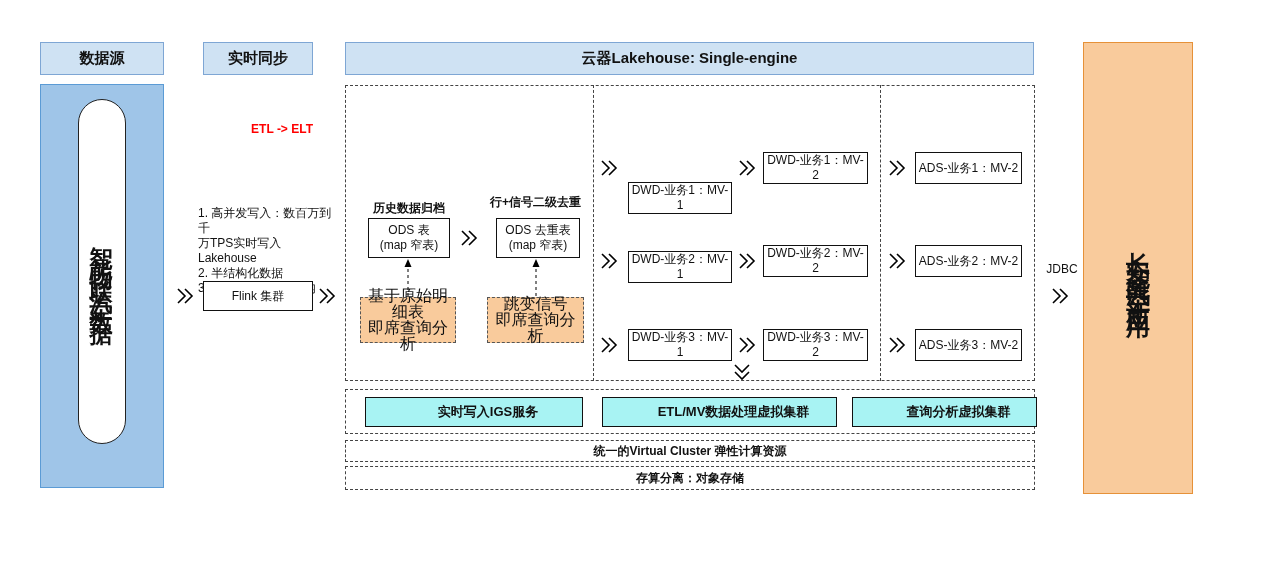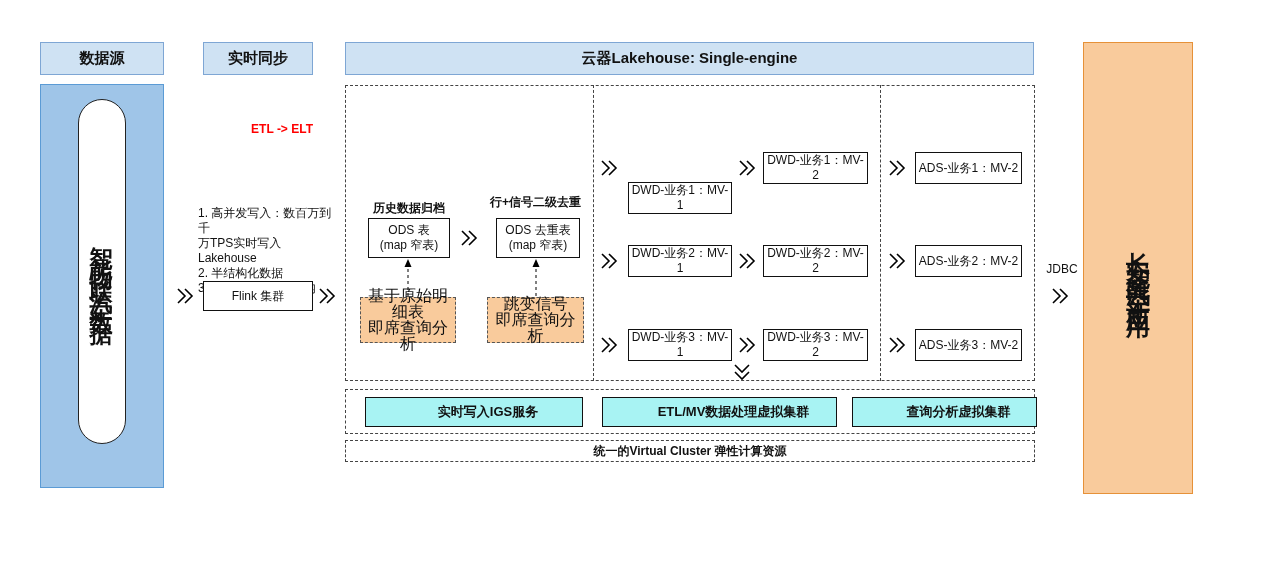--- a/index.html
+++ b/index.html
@@ -150,21 +150,21 @@
   <div class="abs wbox" style="left:915px; top:152px; width:107px; height:32px;">
     <div>ADS-业务1：MV-2</div>
   </div>
 
   <span class="abs chev" style="left:600px; top:253px;">
       <svg width="18" height="16" viewBox="0 0 18 16">
         <path d="M2 1 L9 8 L2 15" fill="none" stroke="#000" stroke-width="1.6"></path>
         <path d="M9 1 L16 8 L9 15" fill="none" stroke="#000" stroke-width="1.6"></path>
       </svg>
     </span>
-  <div class="abs wbox" style="left:628px; top:245px; width:104px; height:32px;">
+  <div class="abs wbox" style="left:628px; top:251px; width:104px; height:32px;">
     <div>DWD-业务2：MV-1</div>
   </div>
   <span class="abs chev" style="left:738px; top:253px;">
       <svg width="18" height="16" viewBox="0 0 18 16">
         <path d="M2 1 L9 8 L2 15" fill="none" stroke="#000" stroke-width="1.6"></path>
         <path d="M9 1 L16 8 L9 15" fill="none" stroke="#000" stroke-width="1.6"></path>
       </svg>
     </span>
   <div class="abs wbox" style="left:763px; top:245px; width:105px; height:32px;">
     <div>DWD-业务2：MV-2</div>
@@ -221,20 +221,23 @@
   <div class="abs cyan-box" style="left:602px; top:397px; width:235px; height:30px;">
     <div>ETL/MV数据处理虚拟集群</div>
   </div>
   <div class="abs cyan-box" style="left:852px; top:397px; width:185px; height:30px;">
     <div>查询分析虚拟集群</div>
   </div>
 
   <div class="abs dashed-rect footer-text" style="left:345px; top:440px; width:690px; height:22px;">
     <div>统一的Virtual Cluster 弹性计算资源</div>
   </div>
+  <div class="abs dashed-rect footer-text" style="left:345px; top:466px; width:690px; height:24px;">
+    <div>存算分离：对象存储</div>
+  </div>
 
   <div class="abs small-label" style="left:1042px; top:262px; width:40px;">JDBC</div>
   <span class="abs chev" style="left:1051px; top:288px;">
       <svg width="18" height="16" viewBox="0 0 18 16">
         <path d="M2 1 L9 8 L2 15" fill="none" stroke="#000" stroke-width="1.6"></path>
         <path d="M9 1 L16 8 L9 15" fill="none" stroke="#000" stroke-width="1.6"></path>
       </svg>
     </span>
 
   <div class="abs panel-orange" style="left:1083px; top:42px; width:110px; height:452px;">

